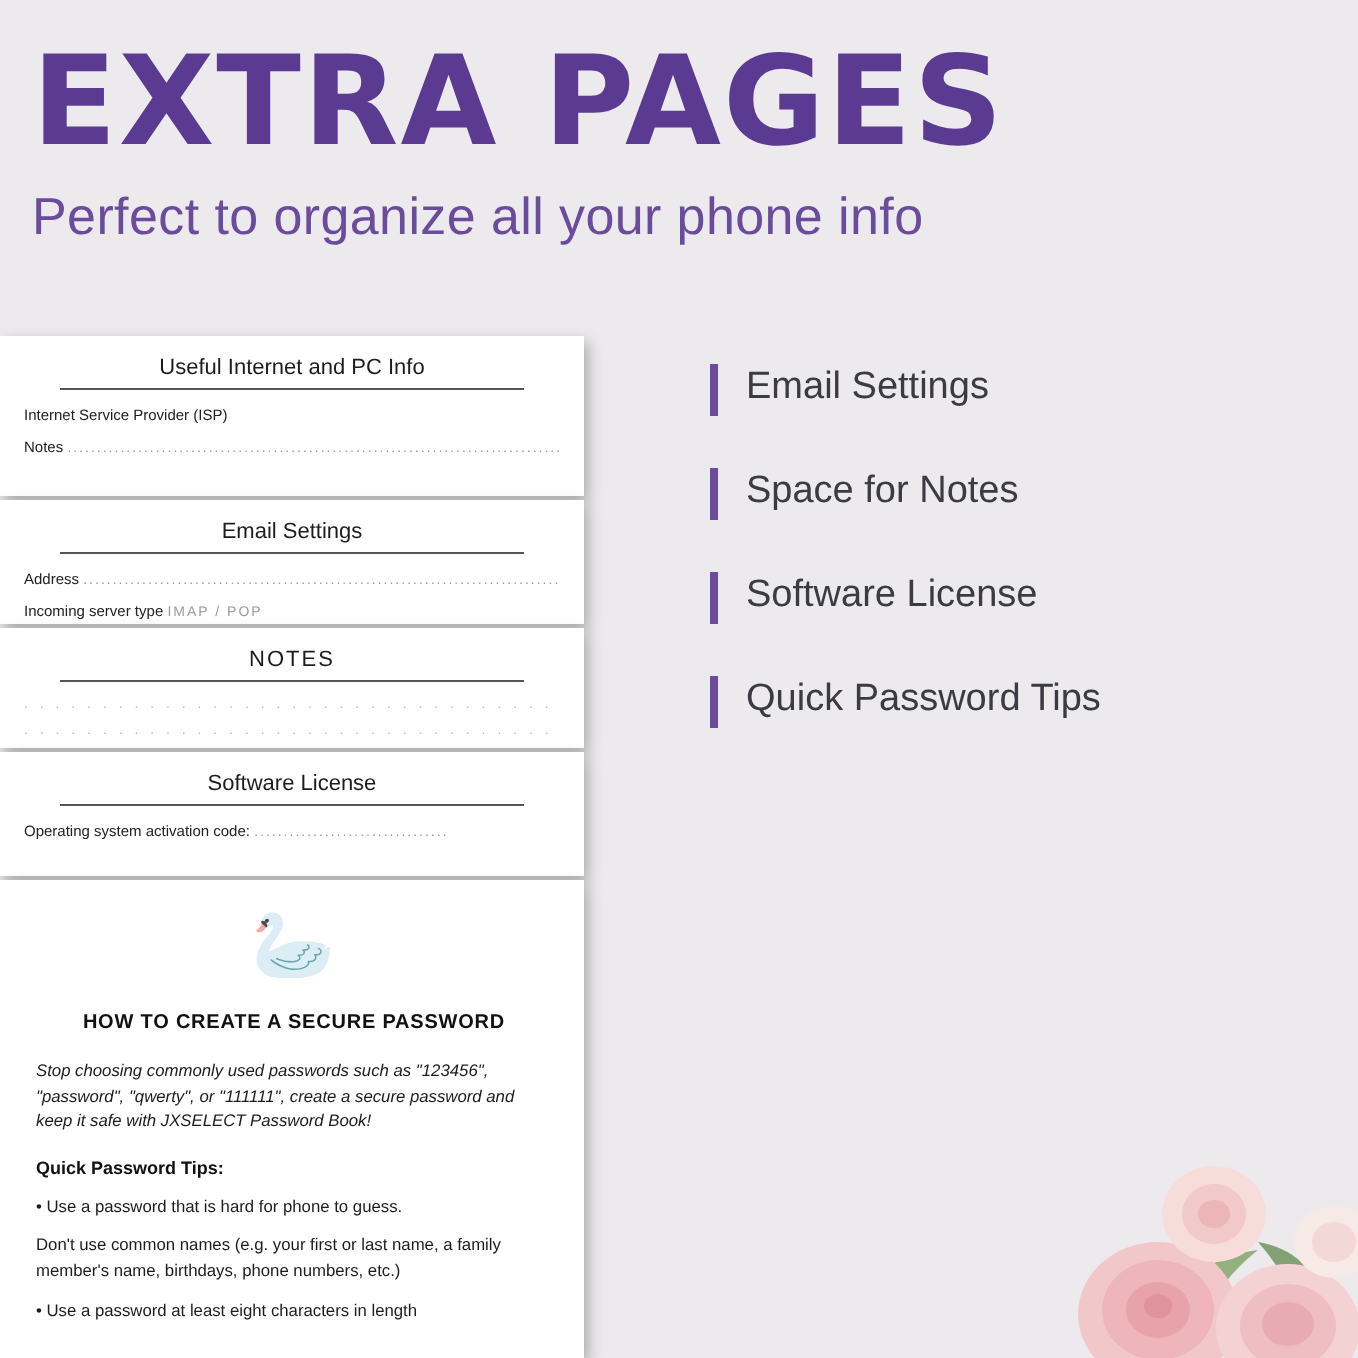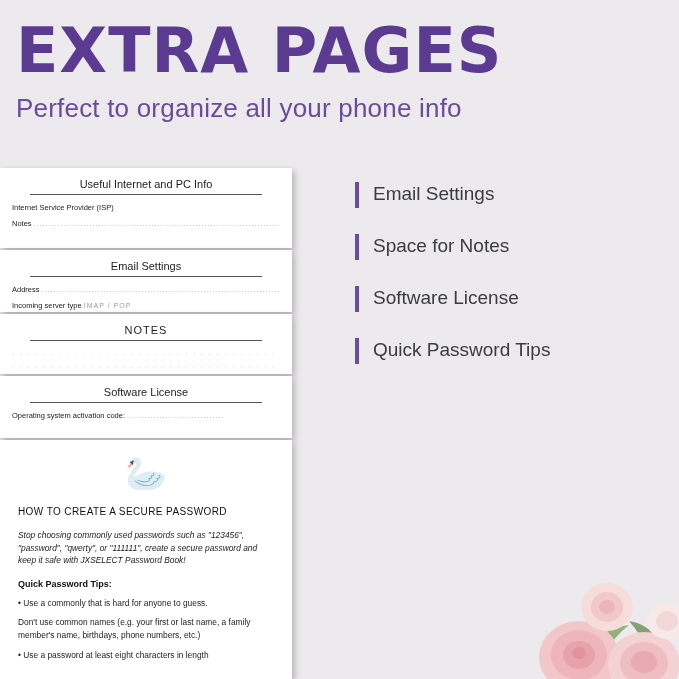--- a/index.html
+++ b/index.html
@@ -142,22 +142,23 @@
   }
   .swan {
     text-align: center;
     font-size: 34px;
     line-height: 1;
     color: #121212;
     margin-bottom: 16px;
     font-family: "DejaVu Sans", sans-serif;
   }
   .pw-title {
+    text-align: center;
     font-size: 10px;
-    font-weight: normal;
+    font-weight: bold;
     letter-spacing: 0.4px;
     color: #111;
     margin-bottom: 12px;
   }
   .pw-para {
     font-size: 8.4px;
     line-height: 1.5;
     color: #1c1c1c;
     margin: 0 0 12px 0;
     font-style: italic;
@@ -233,21 +234,21 @@
       <span class="dots">.................................</span>
     </div>
   </div>
 </div>
 
 <div class="page-password">
   <div class="swan">🦢</div>
   <div class="pw-title">HOW TO CREATE A SECURE PASSWORD</div>
   <p class="pw-para">Stop choosing commonly used passwords such as "123456", "password", "qwerty", or "111111", create a secure password and keep it safe with JXSELECT Password Book!</p>
   <p class="pw-sub">Quick Password Tips:</p>
-  <p class="pw-bullet">• Use a commonly that is hard for anyone to guess.</p>
+  <p class="pw-bullet">• Use a password that is hard for phone to guess.</p>
   <p class="pw-bullet">Don't use common names (e.g. your first or last name, a family member's name, birthdays, phone numbers, etc.)</p>
   <p class="pw-bullet">• Use a password at least eight characters in length</p>
 </div>
 
 <div class="features">
   <div class="feature">
     <div class="feature-bar"></div>
     <div class="feature-label">Email Settings</div>
   </div>
   <div class="feature">

